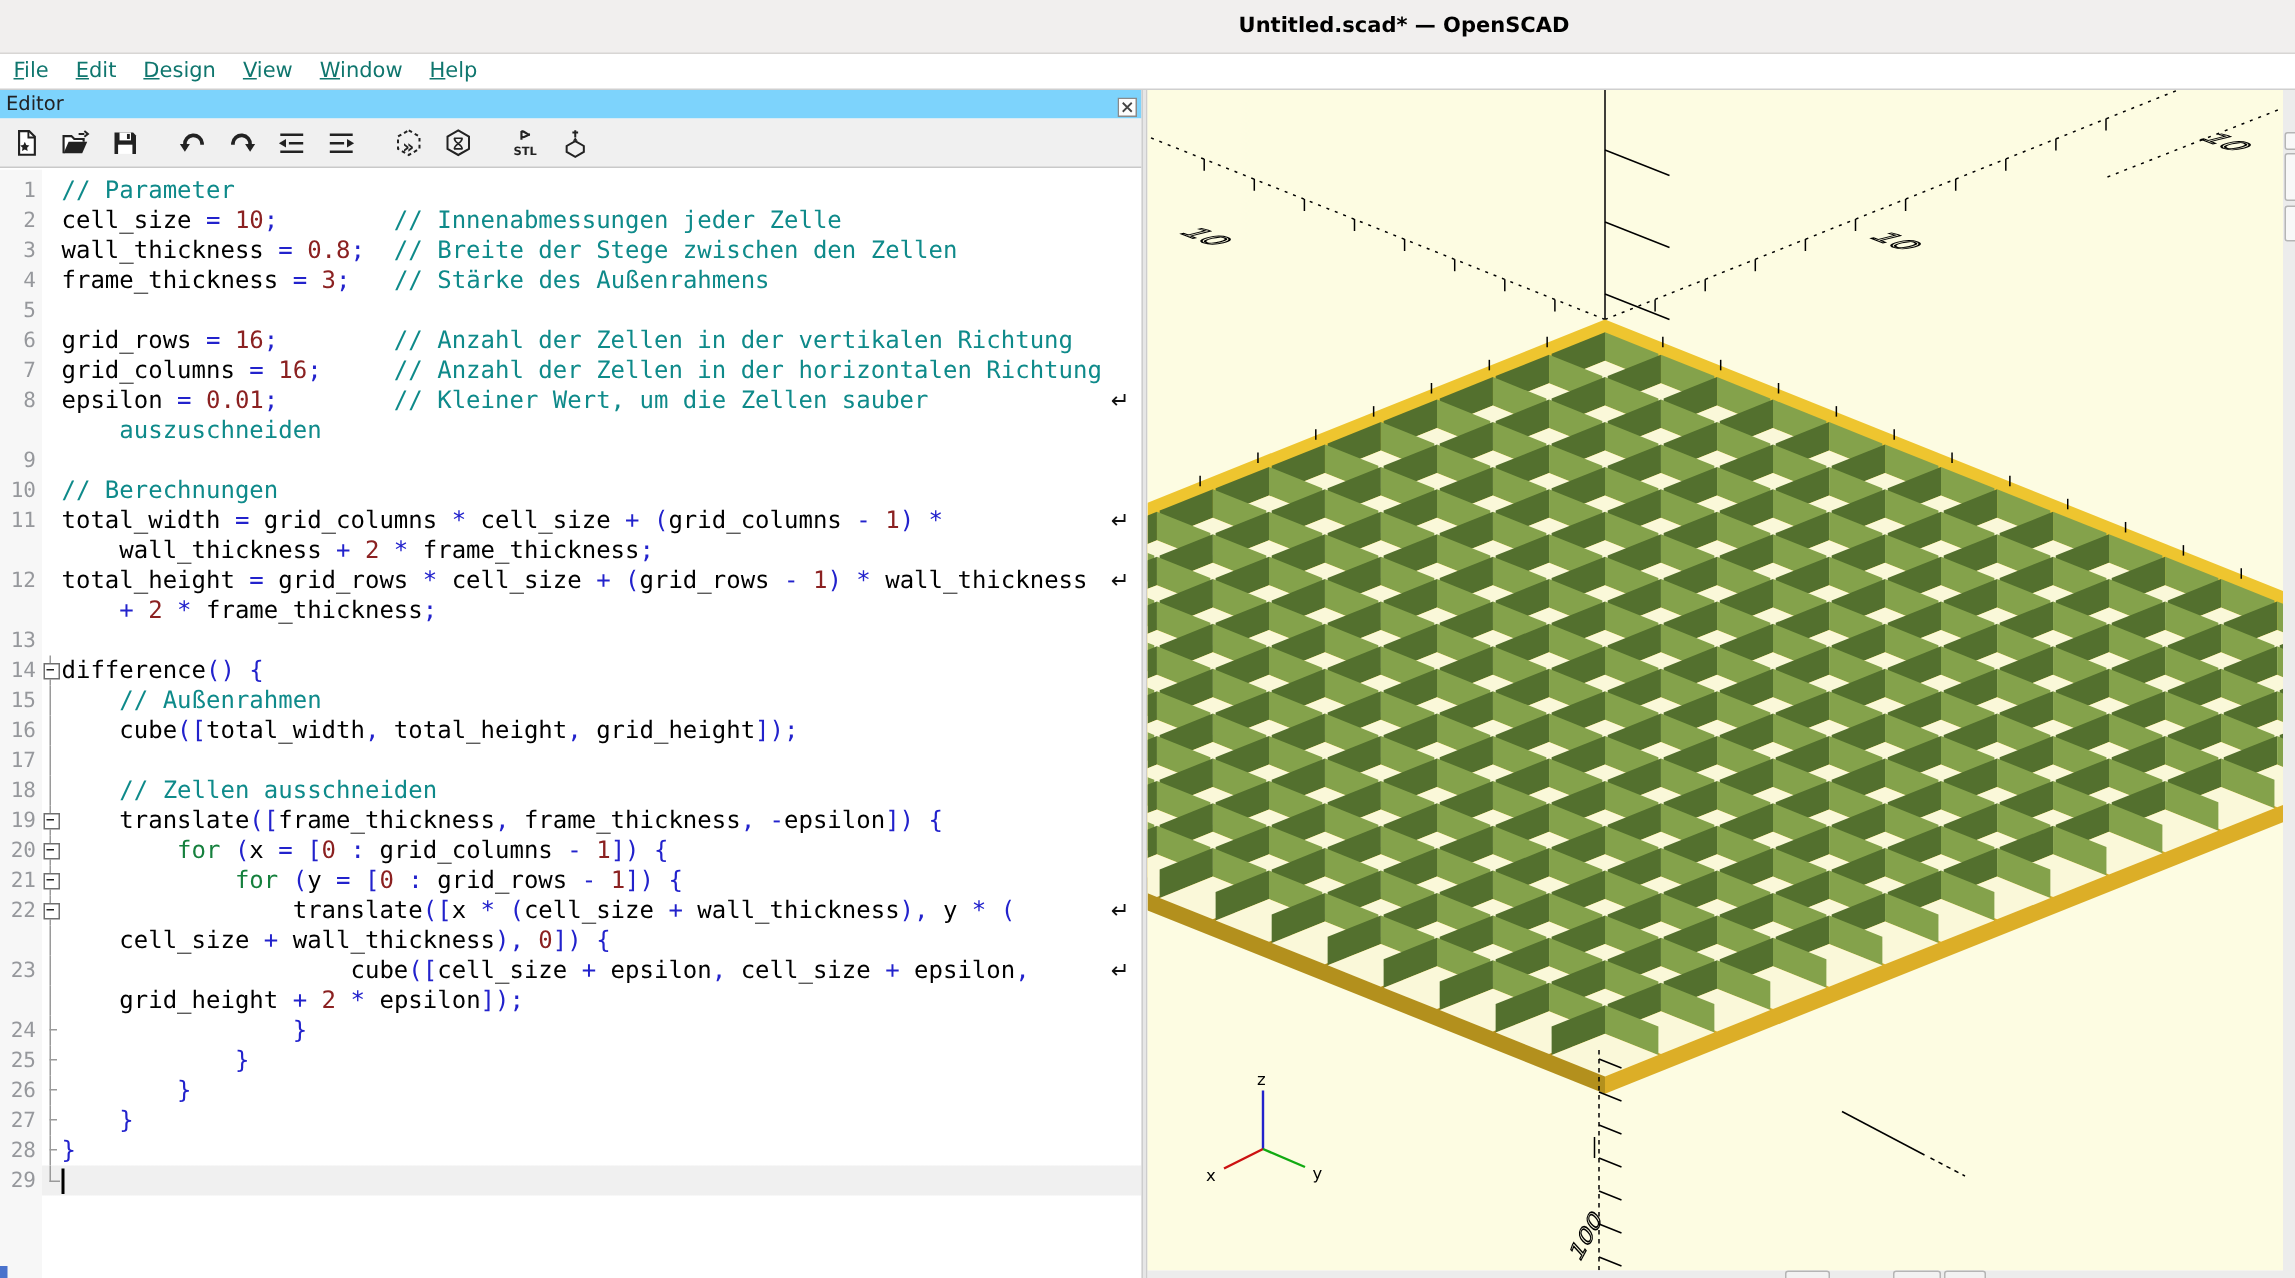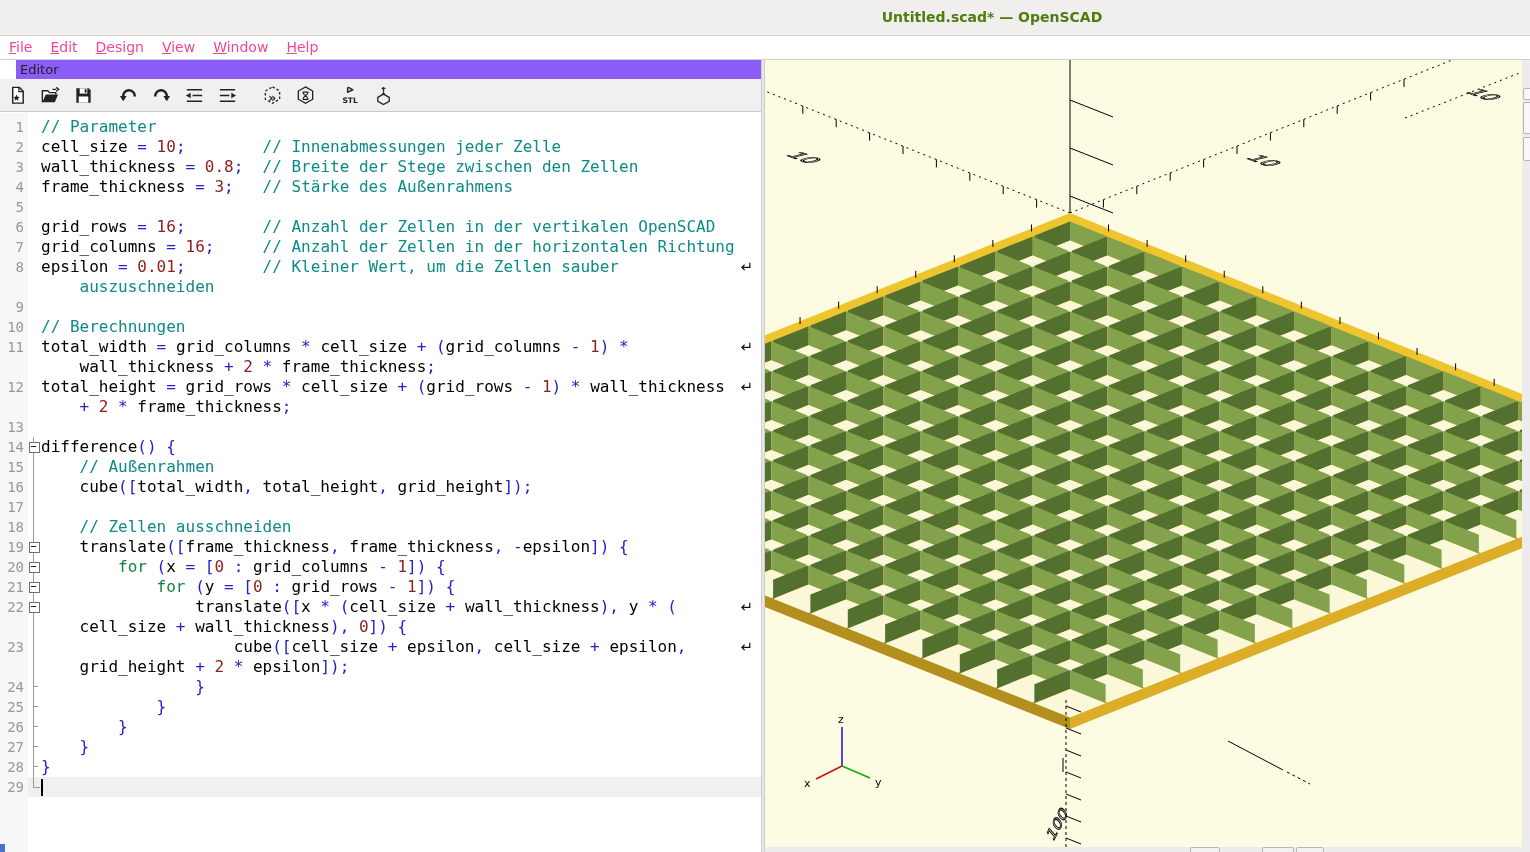--- a/index.html
+++ b/index.html
@@ -1,29 +1,29 @@
 <!DOCTYPE html>
 <html><head>
 <meta charset="utf-8">
 <style>
   html,body{margin:0;padding:0;background:#ddd;}
   .app{position:relative;width:1530px;height:852px;overflow:hidden;background:#ffffff;
        font-family:"DejaVu Sans",sans-serif;}
   
   .titlebar{position:absolute;left:0;top:0;width:1530px;height:35px;background:#f1efee;
             border-bottom:1px solid #d8d6d4;}
-  .titlebar .title{position:absolute;left:992px;top:9px;transform:translateX(-50%);
-            font-size:14px;font-weight:bold;color:#4d7c0f;white-space:nowrap;}
+  .titlebar .title{position:absolute;left:936px;top:9px;transform:translateX(-50%);
+            font-size:14px;font-weight:bold;color:#000000;white-space:nowrap;}
   
   .menubar{position:absolute;left:0;top:36px;width:1530px;height:23px;background:#ffffff;
            border-bottom:1px solid #cfcfcf;display:flex;align-items:center;}
-  .menubar .mitem{padding:0 9px;font-size:14px;color:#ec4899;height:23px;line-height:23px;cursor:default;}
+  .menubar .mitem{padding:0 9px;font-size:14px;color:#0f766e;height:23px;line-height:23px;cursor:default;}
   .menubar .mitem u{text-decoration:underline;}
   
-  .panelhdr{position:absolute;left:16px;top:60px;width:761px;height:19px;background:#8b5cf6;}
+  .panelhdr{position:absolute;left:0;top:60px;width:761px;height:19px;background:#7dd3fc;}
   .panelhdr .ptitle{position:absolute;left:4px;top:2px;font-size:13px;color:#222;}
   .panelclose{position:absolute;left:745px;top:3px;width:13px;height:13px;cursor:pointer;}
   
   .toolbar{position:absolute;left:0;top:79px;width:761px;height:33px;background:#f0f0f0;
            border-bottom:1px solid #c9c9c9;display:flex;align-items:center;padding-left:4px;box-sizing:border-box;}
   .tbtn{width:26px;height:26px;margin-right:7px;display:flex;align-items:center;justify-content:center;
         border-radius:3px;}
   .tbtn svg{width:21px;height:21px;}
   .tgap{width:12px;}
   
@@ -185,21 +185,21 @@
           <span class="fold"></span>
           <span class="code"><span class="tk-i">frame_thickness</span><span class="tk-o"> = </span><span class="tk-d">3</span><span class="tk-o">;</span><span class="tk-i">   </span><span class="tk-c">// Stärke des Außenrahmens</span></span>
         </div>
         <div class="row">
           <span class="ln">5</span>
           <span class="fold"></span>
         </div>
         <div class="row">
           <span class="ln">6</span>
           <span class="fold"></span>
-          <span class="code"><span class="tk-i">grid_rows</span><span class="tk-o"> = </span><span class="tk-d">16</span><span class="tk-o">;</span><span class="tk-i">        </span><span class="tk-c">// Anzahl der Zellen in der vertikalen OpenSCAD</span></span>
+          <span class="code"><span class="tk-i">grid_rows</span><span class="tk-o"> = </span><span class="tk-d">16</span><span class="tk-o">;</span><span class="tk-i">        </span><span class="tk-c">// Anzahl der Zellen in der vertikalen Richtung</span></span>
         </div>
         <div class="row">
           <span class="ln">7</span>
           <span class="fold"></span>
           <span class="code"><span class="tk-i">grid_columns</span><span class="tk-o"> = </span><span class="tk-d">16</span><span class="tk-o">;</span><span class="tk-i">     </span><span class="tk-c">// Anzahl der Zellen in der horizontalen Richtung</span></span>
         </div>
         <div class="row">
           <span class="ln">8</span>
           <span class="fold"></span>
           <span class="code"><span class="tk-i">epsilon</span><span class="tk-o"> = </span><span class="tk-d">0.01</span><span class="tk-o">;</span><span class="tk-i">        </span><span class="tk-c">// Kleiner Wert, um die Zellen sauber</span></span>

